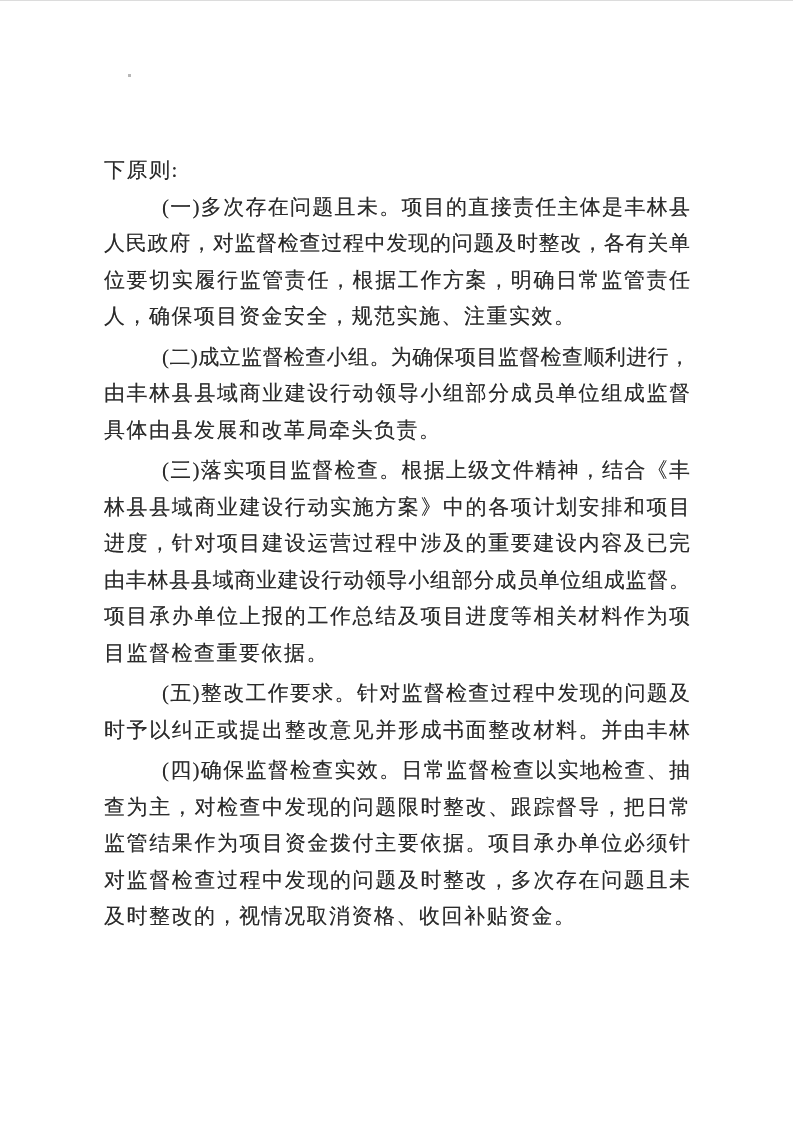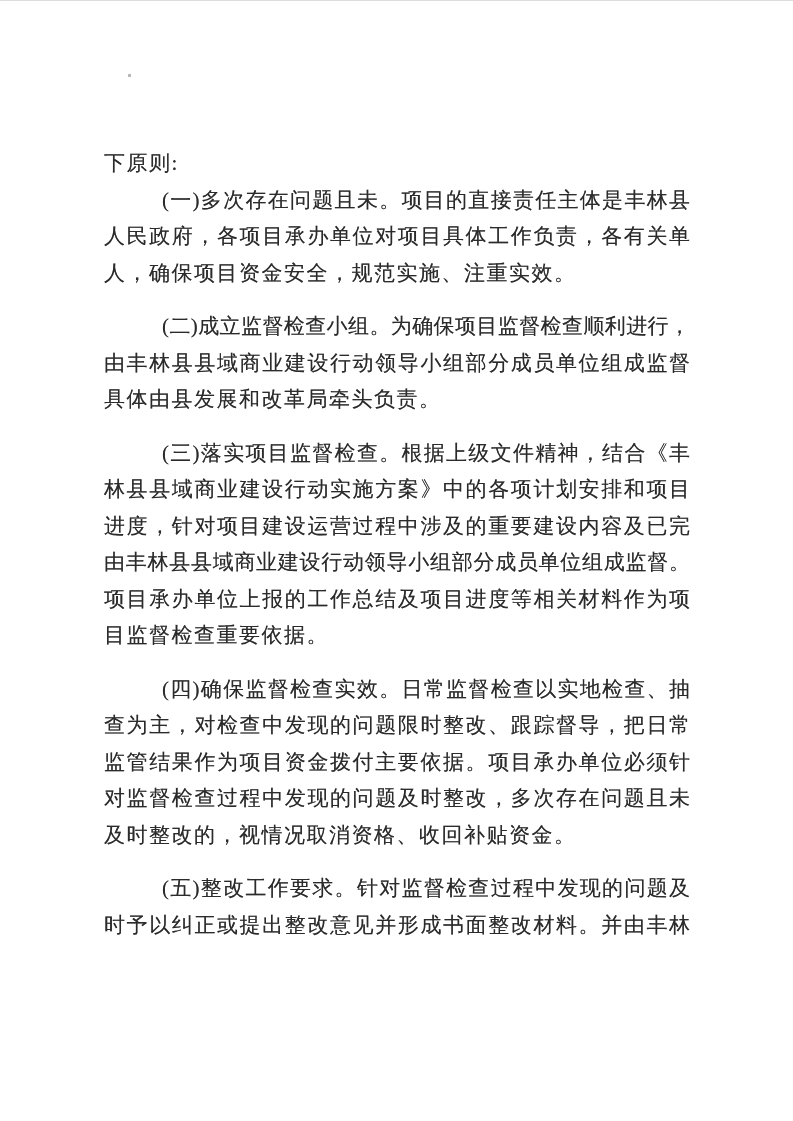--- a/index.html
+++ b/index.html
@@ -30,21 +30,21 @@
     left: 128px;
     top: 74px;
     width: 3px;
     height: 3px;
     background: #9a9a9a;
     opacity: 0.7;
   }
   .text-block {
     position: absolute;
     left: 104px;
-    top: 145px;
+    top: 152px;
     width: 586px;
     color: #2b2b2b;
     font-size: 21px;
     
     text-shadow: 0 0 0.4px rgba(40,40,40,0.55);
   }
   .line {
     height: 36.5px;
     line-height: 36.5px;
     text-align: justify;
@@ -52,60 +52,61 @@
     overflow: hidden;
   }
   .line.indent {
     text-indent: 58px;
   }
   .line.end {
     text-align-last: left;
     letter-spacing: 1.5px;
   }
   .paragraph + .paragraph {
-    margin-top: 17px;
+    margin-top: 4px;
   }
   .continuation {
     margin-bottom: 0;
   }
 </style>
 </head>
 <body>
 
 <div class="page">
   <div class="scan-edge"></div>
   <div class="scan-speck"></div>
 
   <div class="text-block">
     <div class="line end continuation">下原则:</div>
     <div id="paragraphs">
         <div class="paragraph">
           <div class="line indent">(一)多次存在问题且未。项目的直接责任主体是丰林县</div>
-          <div class="line">人民政府，各项目承办单位对项目具体工作负责，各有关单</div>
+          <div class="line">人民政府，对监督检查过程中发现的问题及时整改，各有关单</div>
+          <div class="line">位要切实履行监管责任，根据工作方案，明确日常监管责任</div>
           <div class="line end">人，确保项目资金安全，规范实施、注重实效。</div>
         </div>
         <div class="paragraph">
           <div class="line indent">(二)成立监督检查小组。为确保项目监督检查顺利进行，</div>
           <div class="line">由丰林县县域商业建设行动领导小组部分成员单位组成监督</div>
           <div class="line end">具体由县发展和改革局牵头负责。</div>
         </div>
         <div class="paragraph">
           <div class="line indent">(三)落实项目监督检查。根据上级文件精神，结合《丰</div>
           <div class="line">林县县域商业建设行动实施方案》中的各项计划安排和项目</div>
           <div class="line">进度，针对项目建设运营过程中涉及的重要建设内容及已完</div>
           <div class="line">由丰林县县域商业建设行动领导小组部分成员单位组成监督。</div>
           <div class="line">项目承办单位上报的工作总结及项目进度等相关材料作为项</div>
           <div class="line end">目监督检查重要依据。</div>
         </div>
         <div class="paragraph">
+          <div class="line indent">(五)整改工作要求。针对监督检查过程中发现的问题及</div>
+          <div class="line">时予以纠正或提出整改意见并形成书面整改材料。并由丰林</div>
+        </div>
+        <div class="paragraph">
           <div class="line indent">(四)确保监督检查实效。日常监督检查以实地检查、抽</div>
           <div class="line">查为主，对检查中发现的问题限时整改、跟踪督导，把日常</div>
           <div class="line">监管结果作为项目资金拨付主要依据。项目承办单位必须针</div>
           <div class="line">对监督检查过程中发现的问题及时整改，多次存在问题且未</div>
           <div class="line end">及时整改的，视情况取消资格、收回补贴资金。</div>
         </div>
-        <div class="paragraph">
-          <div class="line indent">(五)整改工作要求。针对监督检查过程中发现的问题及</div>
-          <div class="line">时予以纠正或提出整改意见并形成书面整改材料。并由丰林</div>
-        </div>
       </div>
   </div>
 </div>
 
 </body></html>

